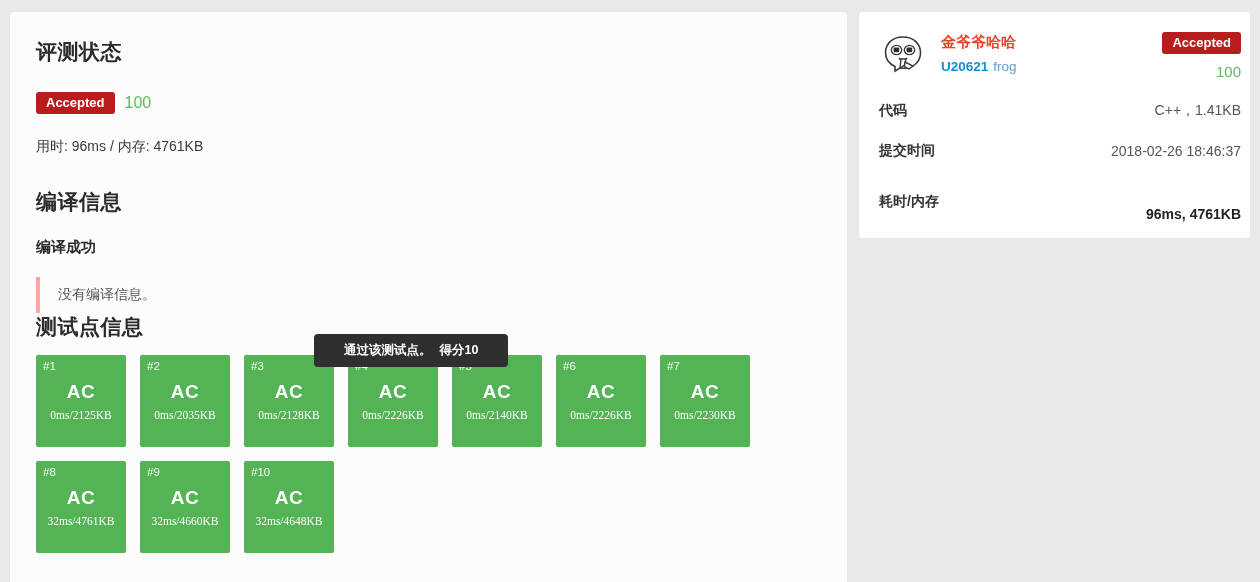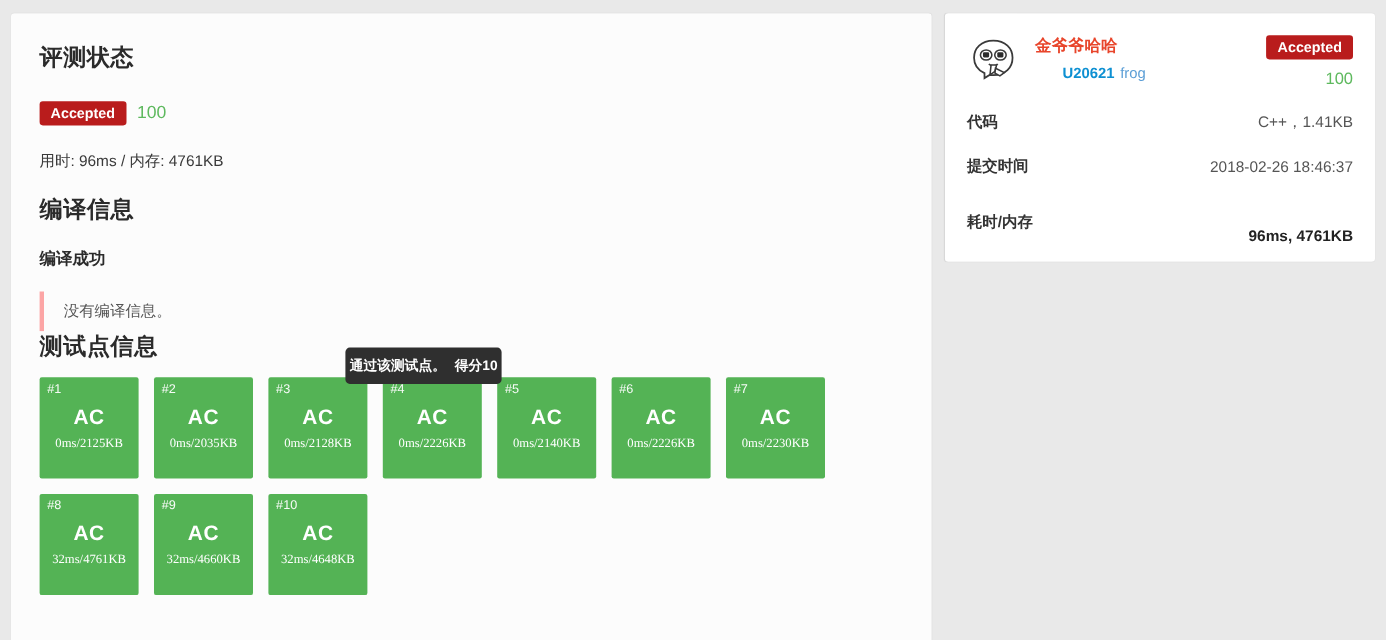--- a/index.html
+++ b/index.html
@@ -48,21 +48,21 @@
   }
   .score-text {
     font-size: 16px;
     color: #5eb95e;
   }
   .usage-line {
     margin-top: 24px;
     font-size: 14px;
     color: #3a3a3a;
   }
-  h2.compile-title { margin-top: 20px; }
+  h2.compile-title { margin-top: 32px; }
   .compile-status {
     margin-top: 22px;
     font-size: 15px;
     font-weight: bold;
     color: #2b2b2b;
   }
   .blockquote {
     margin-top: 20px;
     border-left: 4px solid #fca5a5;
     padding: 4px 0 4px 18px;
@@ -70,27 +70,27 @@
     color: #555555;
     min-height: 36px;
     display: flex;
     align-items: center;
   }
   h2.tests-title { }
 
   
   .tooltip {
     position: absolute;
-    left: 314px; top: 316px;
+    left: 314px; top: 334px;
     background: #2f2f2f;
     color: #ffffff;
     font-size: 12.5px;
     font-weight: bold;
     border-radius: 4px;
-    padding: 8px 4px;
+    padding: 8px 30px;
     white-space: nowrap;
     z-index: 20;
     text-align: right;
   }
   .tooltip .tt-score { font-weight: bold; margin-left: 8px; }
 
   
   .tests-grid {
     margin-top: 14px;
     display: flex;
@@ -129,21 +129,21 @@
   }
 
   
   .side-card {
     position: absolute;
     left: 859px; top: 12px;
     width: 391px;
     background: #ffffff;
     border-radius: 3px;
     box-shadow: 0 0 1px rgba(0,0,0,.10);
-    padding: 18px 20px 16px 20px;
+    padding: 18px 9px 16px 20px;
   }
   .user-row {
     display: flex;
     align-items: flex-start;
   }
   .avatar {
     width: 48px; height: 48px;
     flex: 0 0 48px;
     border-radius: 2px;
     background: #ffffff;
@@ -155,21 +155,21 @@
     padding-top: 1px;
     flex: 1 1 auto;
   }
   .u-name {
     font-size: 15px;
     font-weight: bold;
     color: #e8452b;
     line-height: 1.5;
   }
   .u-sub { margin-top: 4px; font-size: 13.5px; line-height: 1.4; }
-  .u-uid { color: #0e90d2; font-weight: bold; margin-left: 25px; }
+  .u-uid { color: #0e90d2; font-weight: bold; }
   .u-handle { color: #5b9ed6; margin-left: 5px; }
   .side-right {
     text-align: right;
     padding-top: 2px;
   }
   .side-right .score-text { font-size: 15px; display: block; margin-top: 9px; }
 
   .kv-row {
     display: flex;
     align-items: center;

